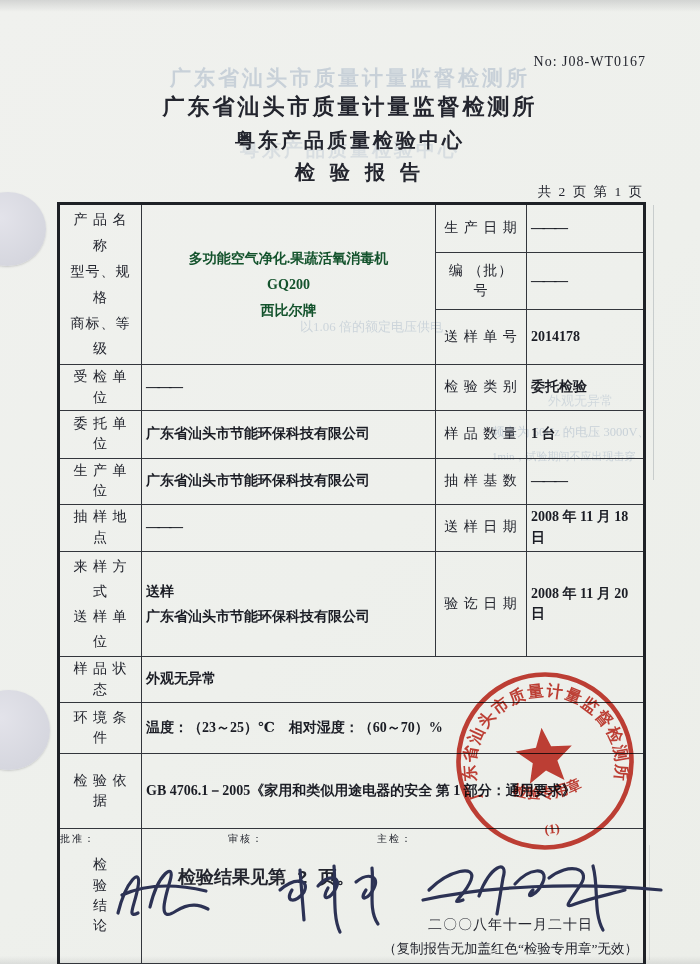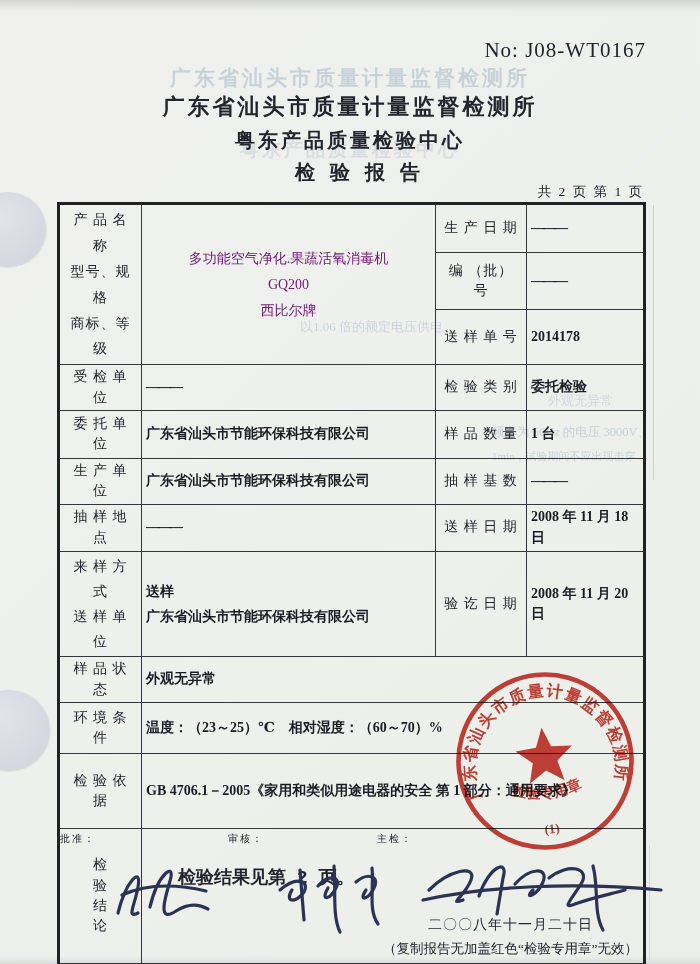--- a/index.html
+++ b/index.html
@@ -14,40 +14,40 @@
   .center{left:0;right:0;text-align:center;}
   
   .edge-top{left:0;top:0;width:700px;height:12px;background:linear-gradient(to bottom,rgba(110,112,118,.22),rgba(110,112,118,0));}
   .edge-bottom{left:0;bottom:0;width:700px;height:8px;background:linear-gradient(to top,rgba(110,112,118,.15),rgba(110,112,118,0));}
   .crease{width:1px;background:rgba(140,148,156,.38);}
   
   .hole{border-radius:50%;background:radial-gradient(circle at 40% 35%,#e3e3ea 0%,#d6d7df 70%,#cfd0d9 100%);box-shadow:0 1px 2px rgba(90,90,100,.25);}
   
   .ghost{color:#7e95b2;filter:blur(0.7px);pointer-events:none;}
   
-  .report-no{top:38px;right:54px;font-size:21px;letter-spacing:1px;margin-left:24px;}
+  .report-no{top:54px;right:54px;font-size:14px;letter-spacing:1px;margin-left:24px;}
   .title1{top:92px;font-size:22px;font-weight:bold;letter-spacing:3px;}
   .title2{top:127px;font-size:20px;font-weight:bold;letter-spacing:3px;}
   .title3{top:159px;font-size:20px;font-weight:bold;letter-spacing:5px;margin-left:20px;}
   .pageinfo{top:183px;right:56px;font-size:13.5px;letter-spacing:2px;}
   
   table.report{
     position:absolute;left:57px;top:202px;width:586px;
     border-collapse:collapse;table-layout:fixed;
     border:3px solid #1e2126;
   }
   table.report td{
     border:1px solid #33363c;
     font-size:14px;line-height:1.45;
     vertical-align:middle;padding:2px 4px;
     overflow:hidden;
   }
   td.lab{text-align:center;letter-spacing:1px;}
   td.valL{text-align:left;padding-left:12px;font-weight:600;color:#1b1d25;}
-  td.valC{text-align:center;font-weight:400;color:#701a75;}
+  td.valC{text-align:center;font-weight:700;color:#14532d;}
   .prelines{white-space:pre-line;}
   .dash{letter-spacing:-2.5px;font-weight:400;}
   td.concl-lab{line-height:2.3;font-size:14.5px;}
   td.concl-cell{position:relative;padding:0;}
   .concl-result{position:absolute;left:36px;top:36px;font-size:18px;font-weight:600;font-family:Liberation Mono, monospace;}
   .concl-date{position:absolute;right:50px;top:86px;font-size:14px;letter-spacing:1px;}
   .concl-note{position:absolute;right:5px;top:110px;font-size:13.5px;}
   
   .stamp{left:452px;top:668px;width:186px;height:186px;transform:rotate(-6deg);mix-blend-mode:multiply;opacity:.88;}
   

